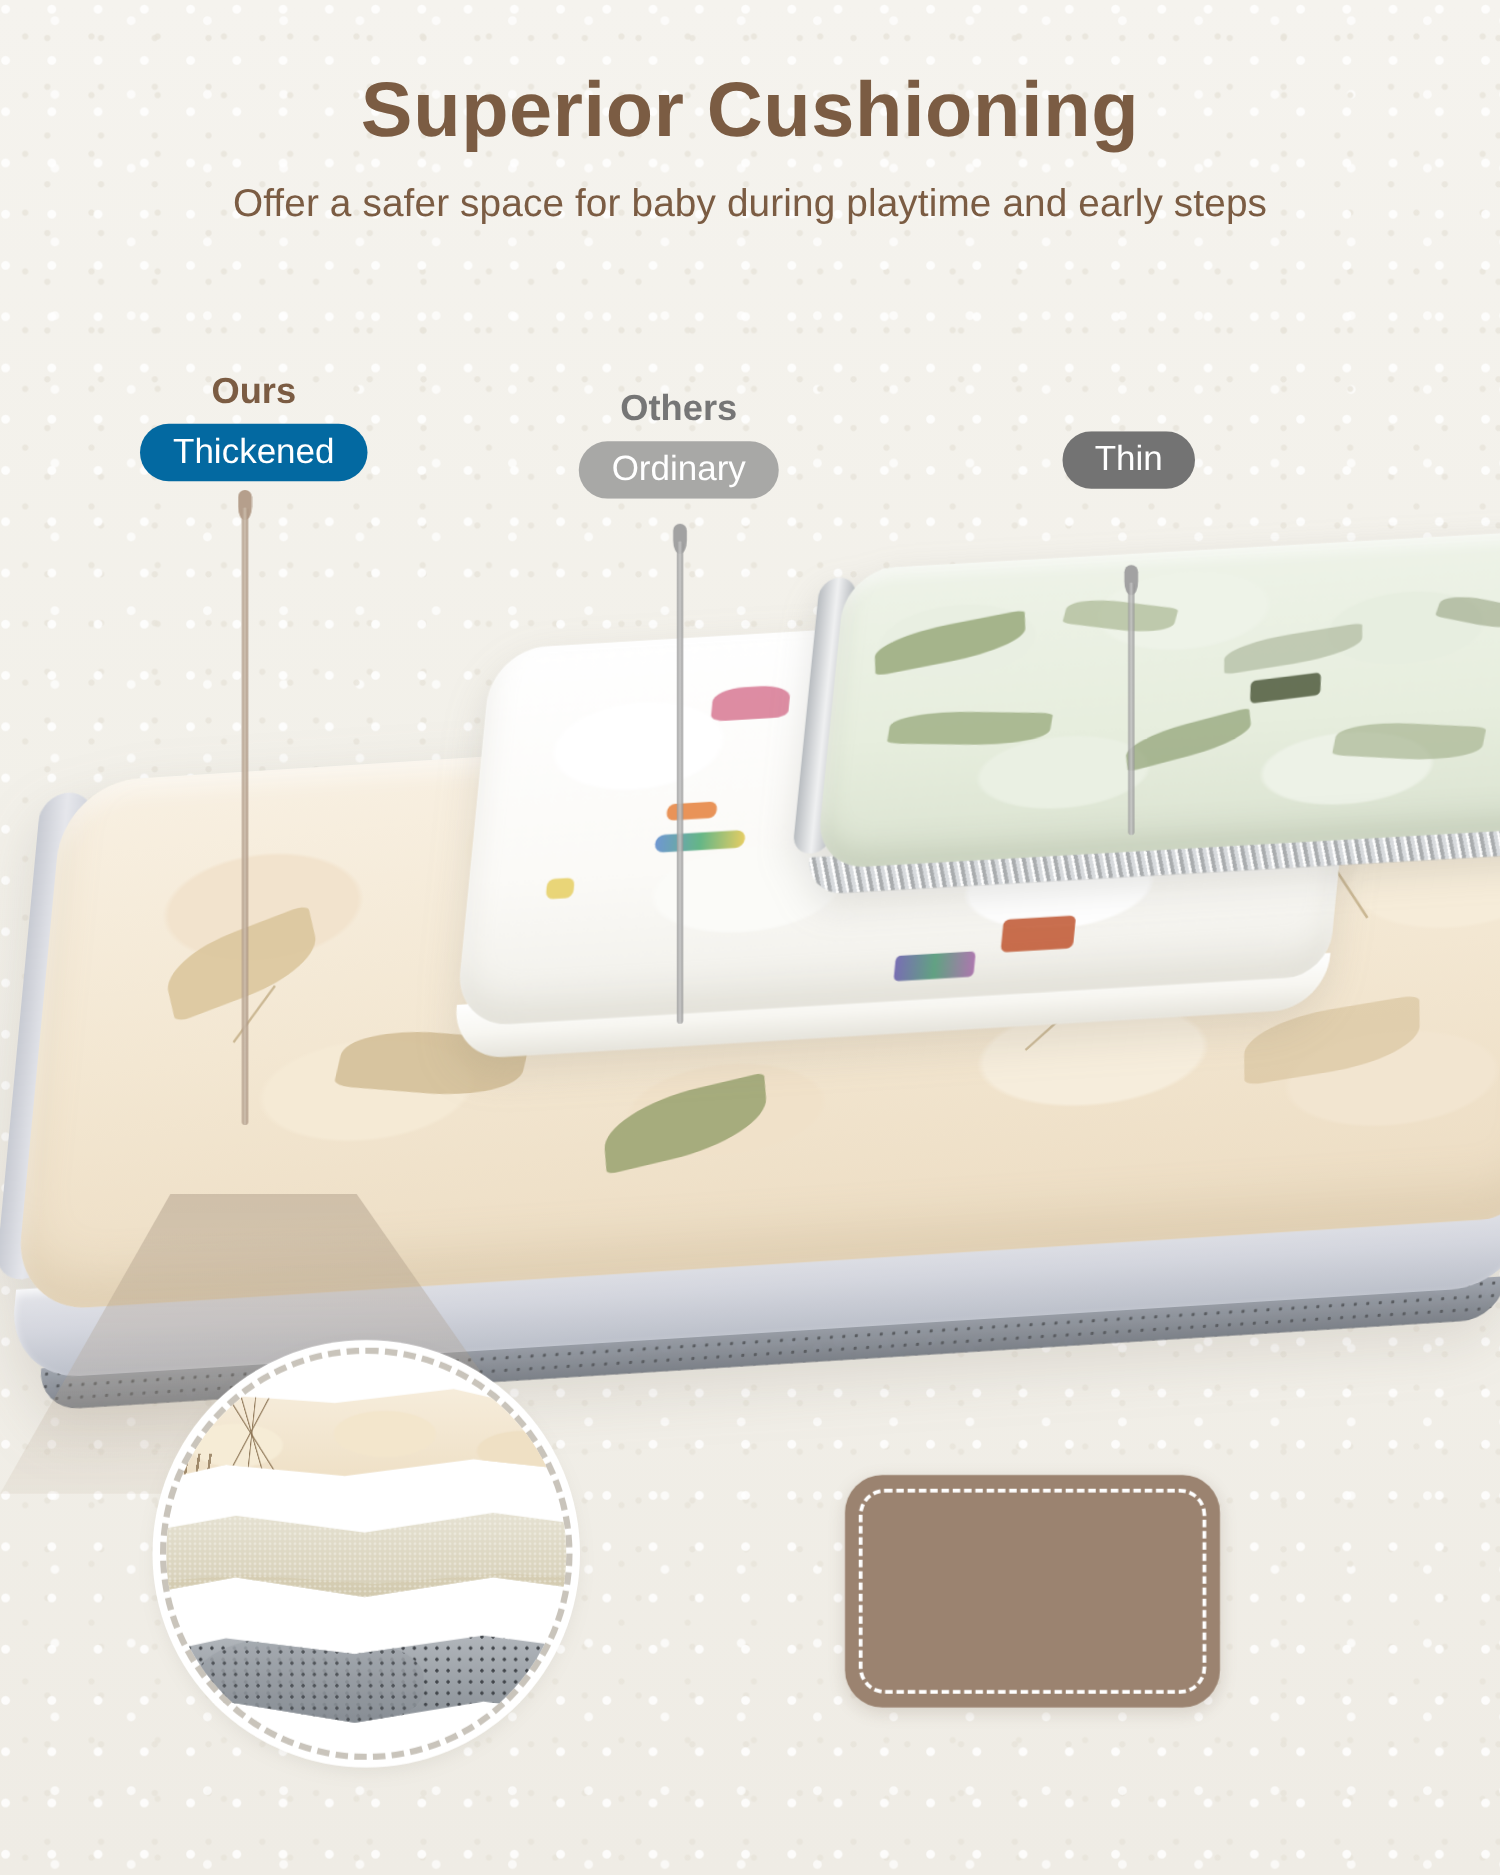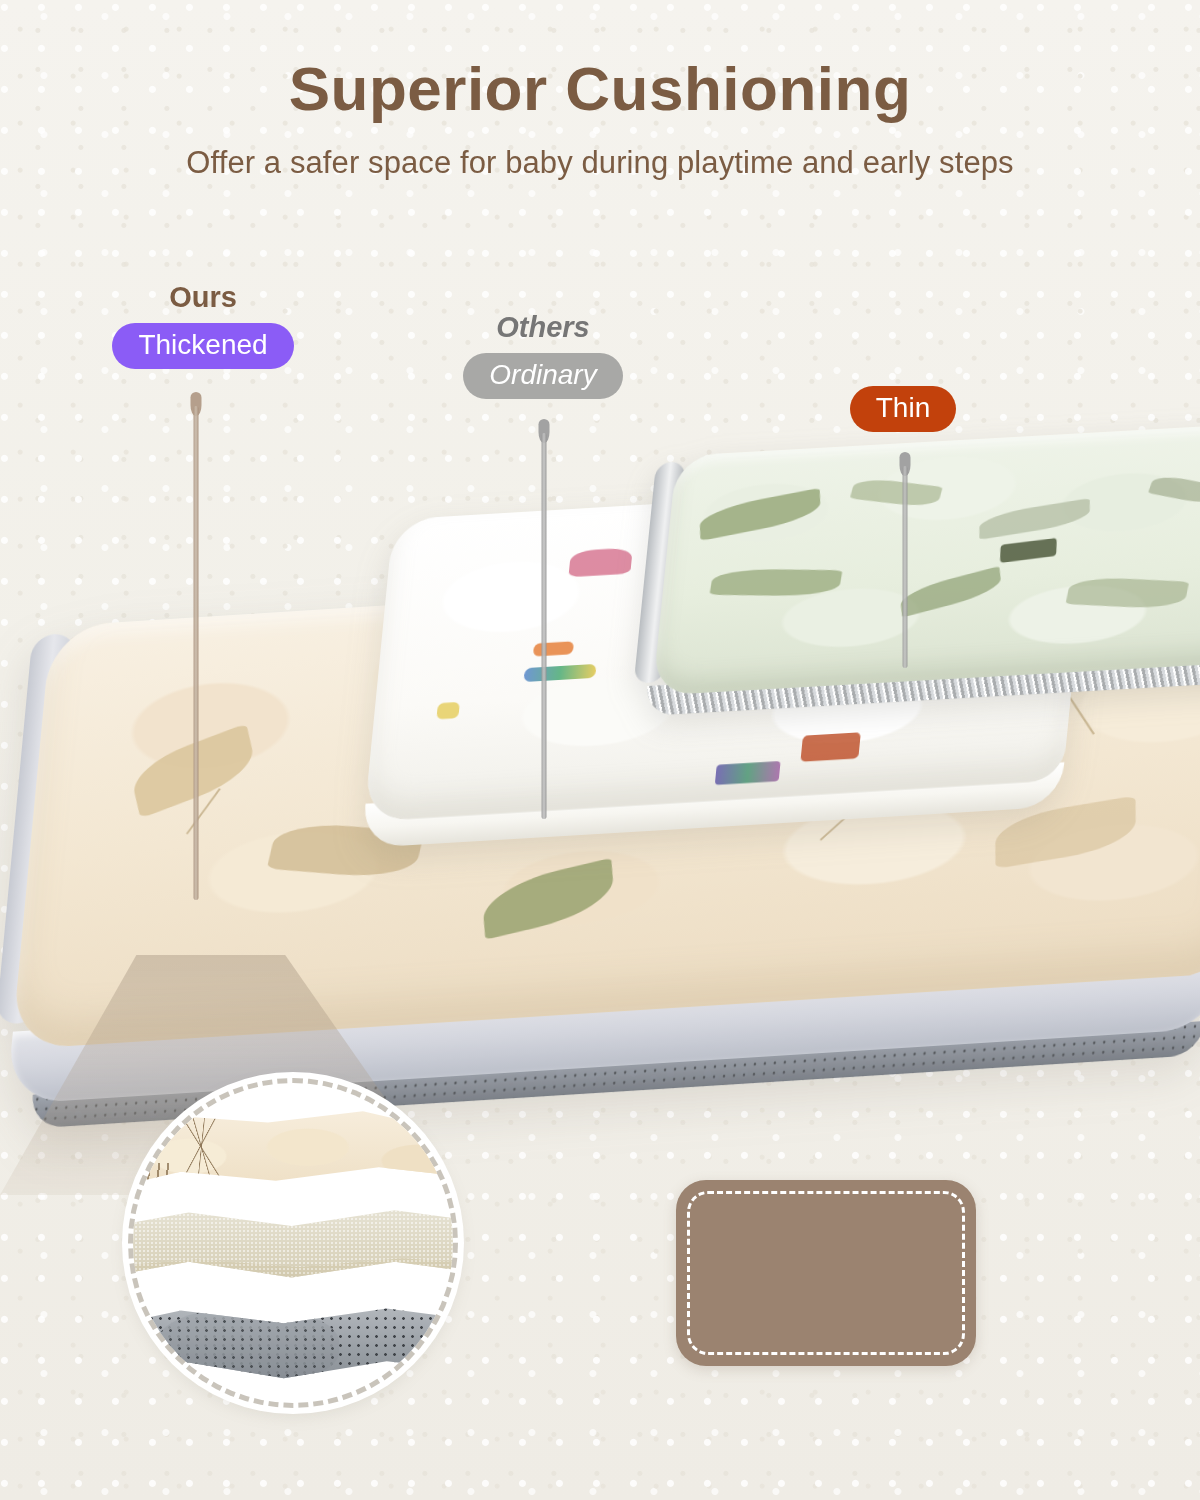--- a/index.html
+++ b/index.html
@@ -40,30 +40,30 @@
     font-size:29px; font-weight:600; line-height:1;
     margin-bottom:11px; white-space:nowrap;
   }
   .pill{
     display:inline-block; border-radius:24px;
     padding:8px 26px 10px; font-size:28px; color:#ffffff;
     line-height:1; white-space:nowrap;
   }
 
   #callout-ours{ left:98px; top:283px; width:210px; }
-  #callout-ours .cap{ color:#7b5c43; }
-  #callout-ours .pill{ background:#8b5cf6; }
-
-  #callout-others{ left:443px; top:313px; width:200px;font-style:italic; }
+  #callout-ours .cap{ color:#7b5c43;margin-top:16px; }
+  #callout-ours .pill{ background:#0369a1; }
+
+  #callout-others{ left:443px; top:313px; width:200px; }
   #callout-others .cap{ color:#767676; }
   #callout-others .pill{ background:#a8a8a6; }
 
   #callout-low{ left:775px; top:345px; width:256px; }
   #callout-low .cap{ color:#767676; }
-  #callout-low .pill{ background:#c2410c;margin-top:41px; }
+  #callout-low .pill{ background:#737373; }
 
   
   .pin{ position:absolute; }
   .pin .shaft{
     position:absolute; left:50%; transform:translateX(-50%);
     top:14px; bottom:0; width:5px; border-radius:3px;
   }
   .pin .head{
     position:absolute; left:50%; transform:translateX(-50%);
     top:0; width:11px; height:24px; border-radius:6px 6px 50% 50%;

